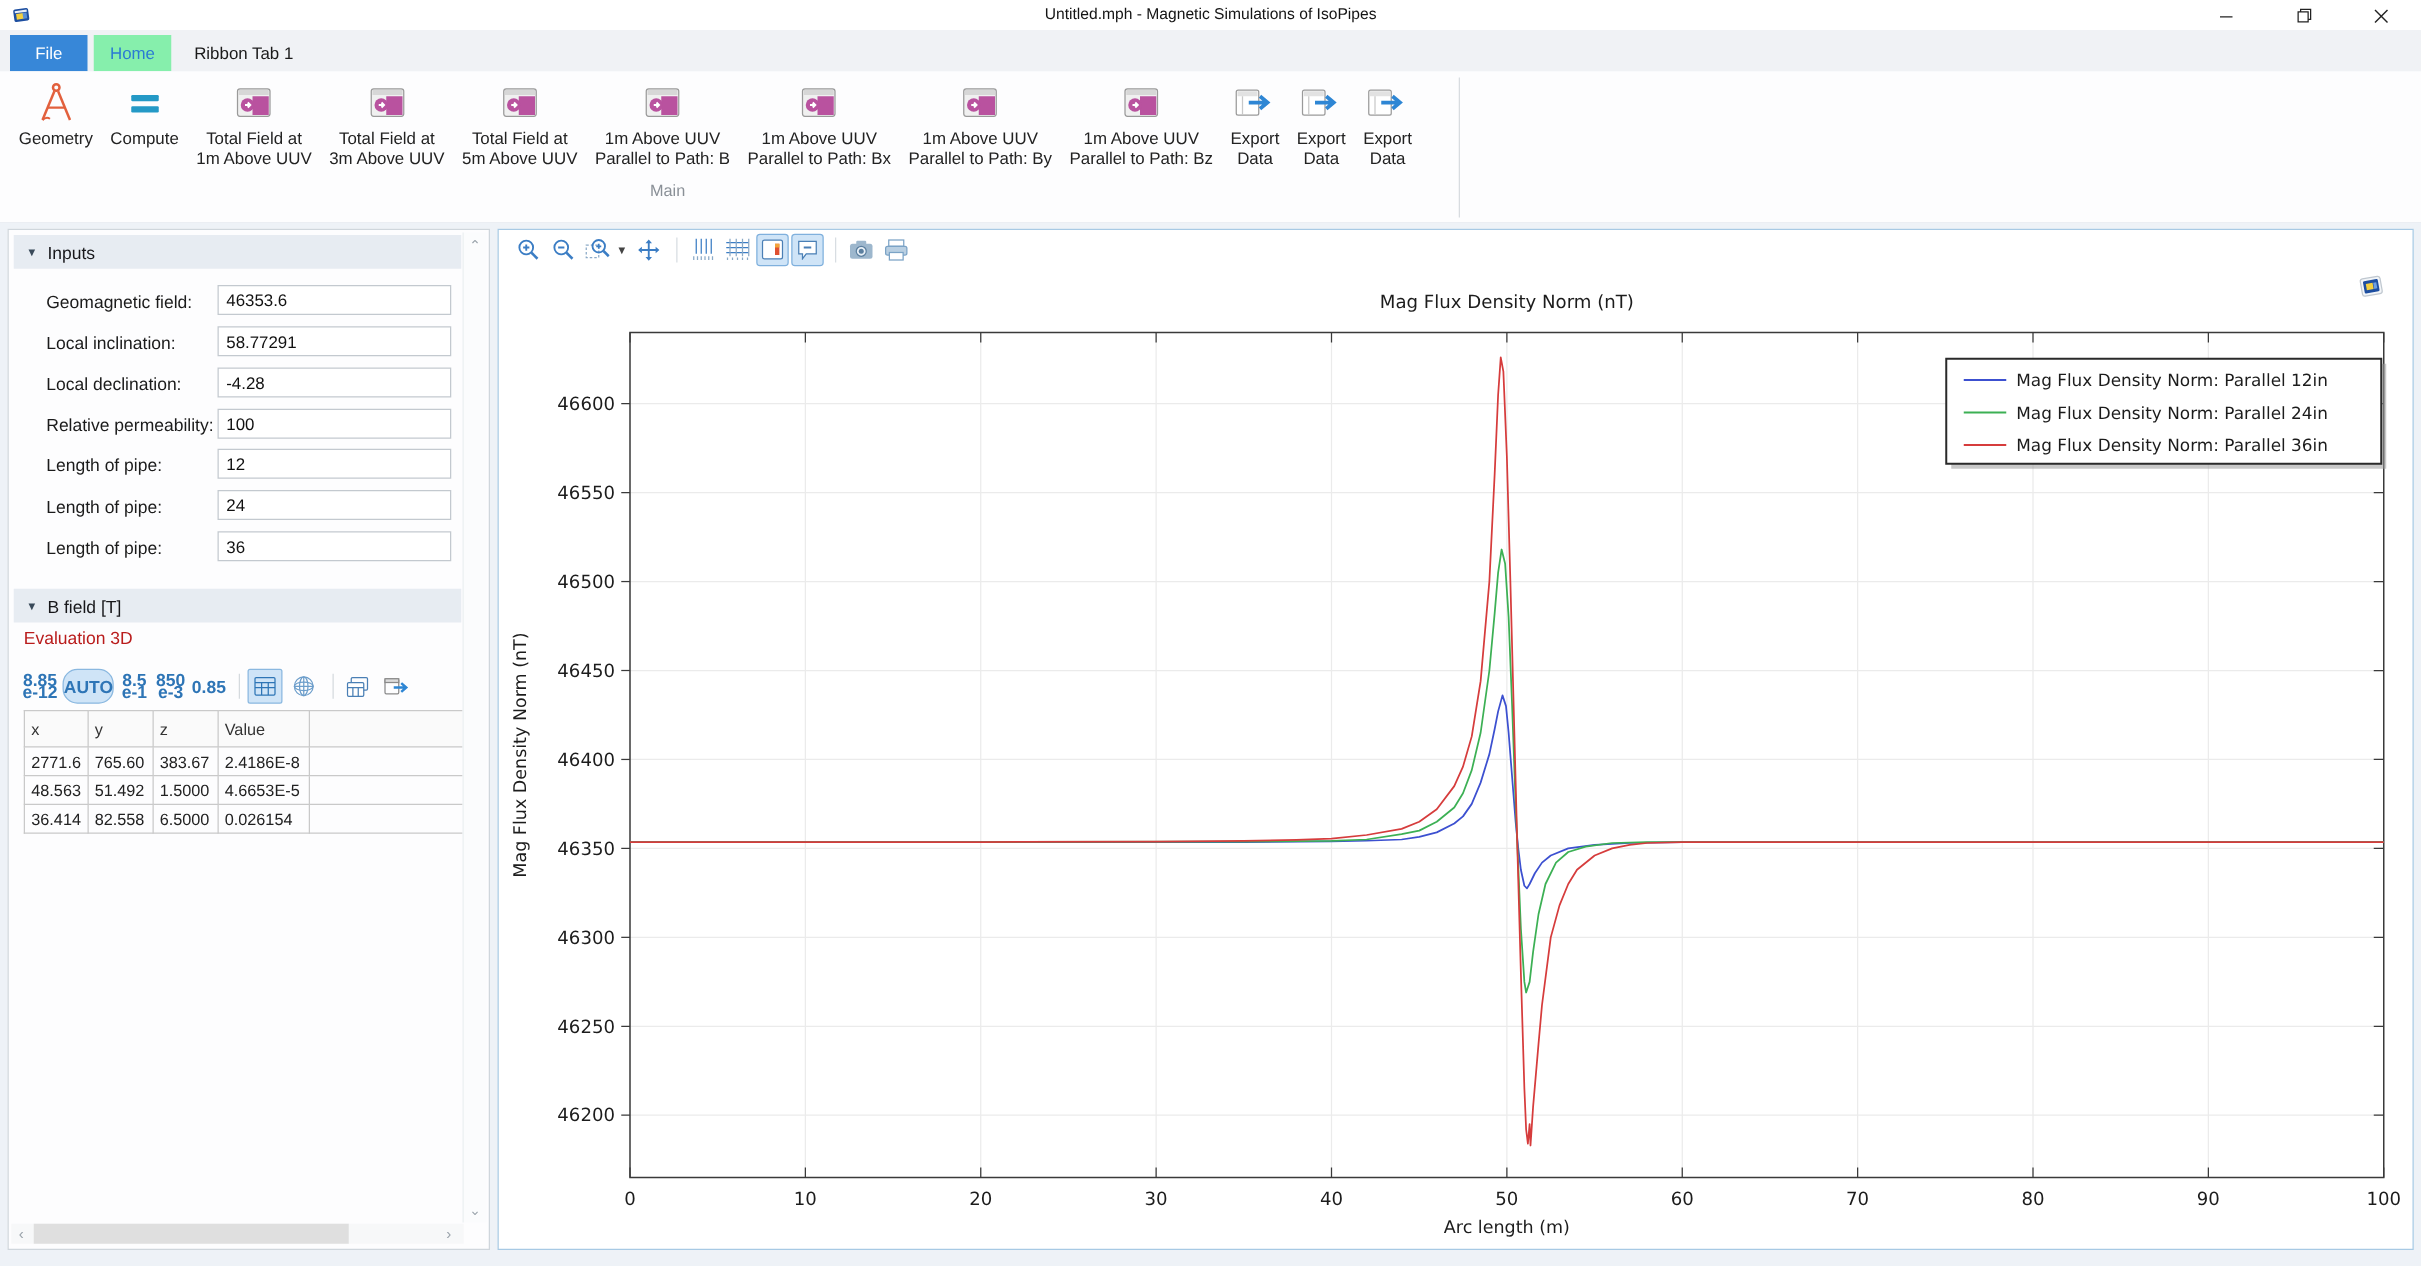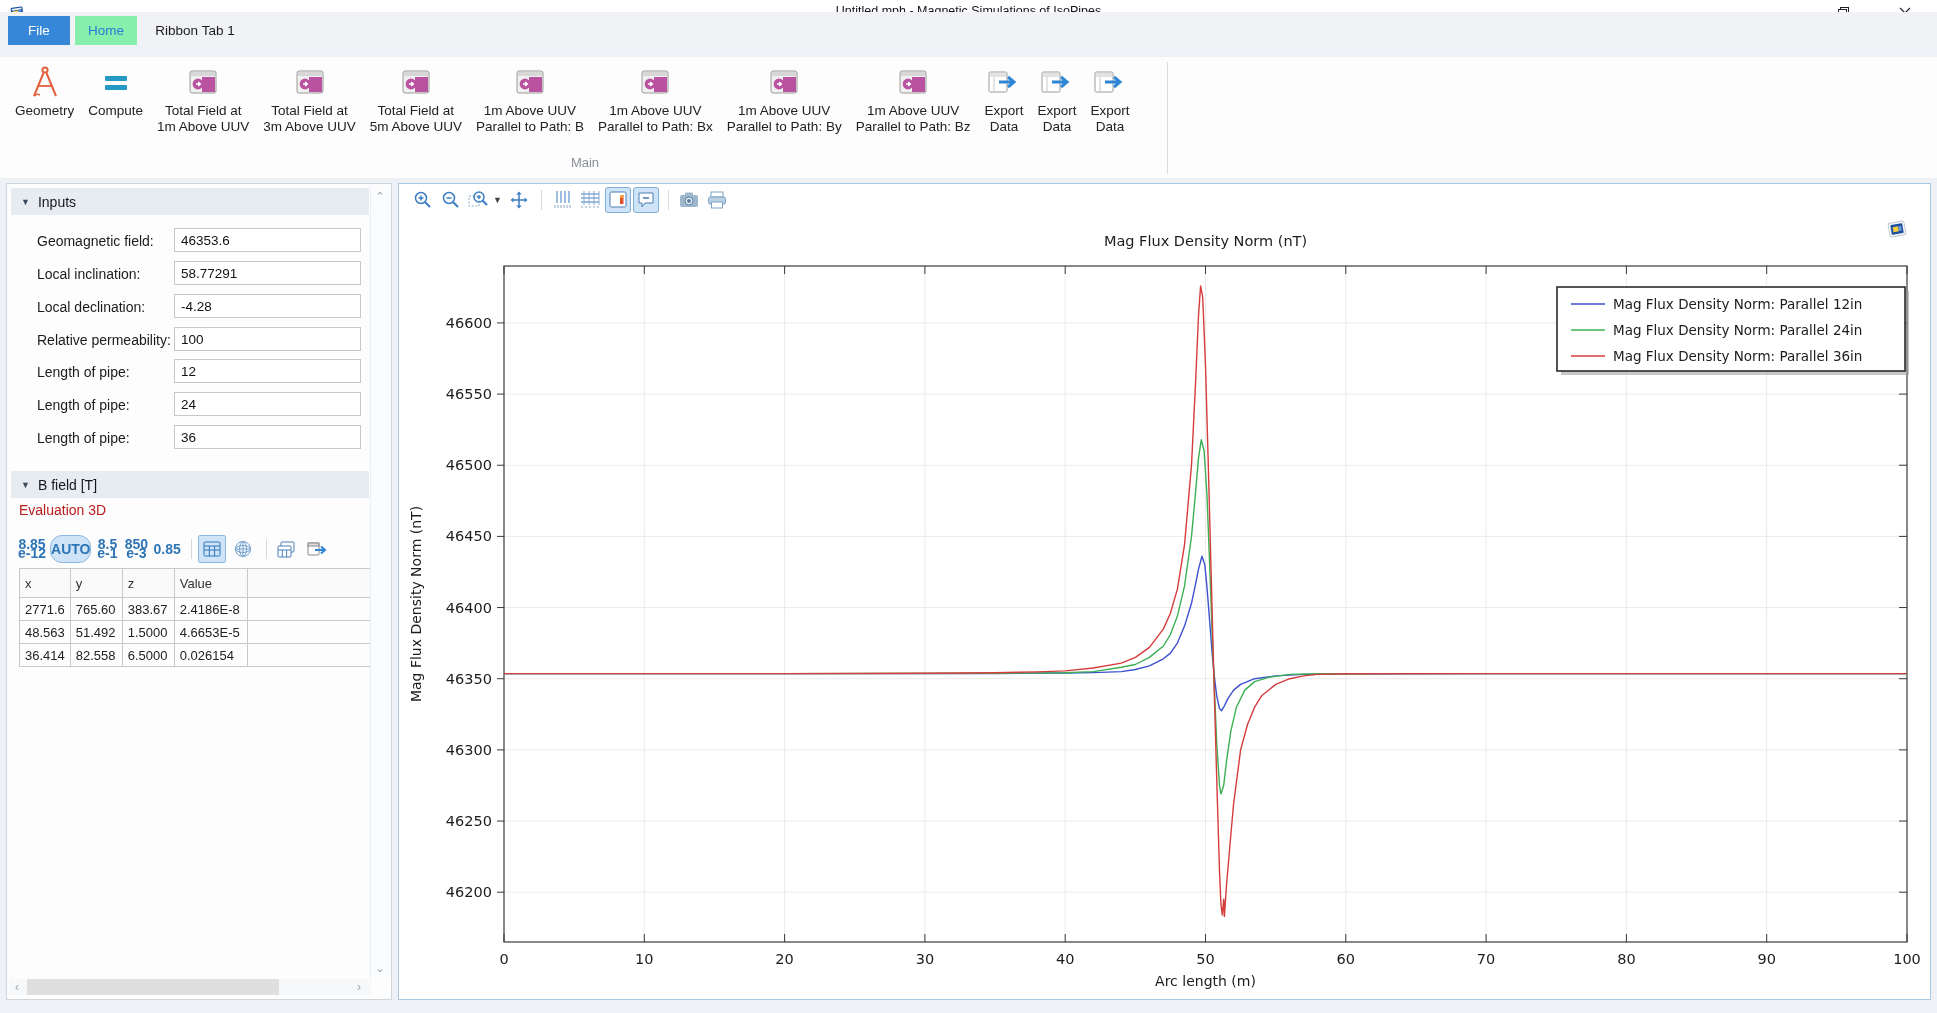--- a/index.html
+++ b/index.html
@@ -8,33 +8,33 @@
   svg{display:block}
 
   
   .titlebar{position:absolute;top:0;left:0;width:100%;height:24px;background:#ffffff;}
   .app-icon{position:absolute;left:9px;top:4px;}
   .title-text{position:absolute;left:0;right:0;top:4px;text-align:center;font-size:12.5px;color:#141414;}
   .win-btn{position:absolute;top:-1px;width:46px;height:27px;display:flex;align-items:center;justify-content:center;color:#222;}
   .win-btn.min{left:1758px}.win-btn.restore{left:1820px}.win-btn.close{left:1882px}
 
   
-  .tabrow{position:absolute;top:12px;left:0;width:100%;height:33px;background:#f0f2f5;}
+  .tabrow{position:absolute;top:24px;left:0;width:100%;height:33px;background:#f0f2f5;}
   .tab{position:absolute;top:4px;height:29px;display:flex;align-items:center;justify-content:center;font-size:13.5px;}
   .tab-file{left:8px;width:62px;background:#3787d8;color:#fff;}
   .tab-home{left:75px;width:62px;background:#86efac;color:#2b7bd3;}
   .tab-r1{left:142px;width:106px;color:#1a1a1a;}
 
   
   .ribbon{position:absolute;top:57px;left:0;width:100%;height:121px;background:#fdfdfe;border-bottom:1px solid #d5d9dd;}
   .ribbon-buttons{position:absolute;top:2px;left:8px;display:flex;align-items:flex-start;}
   .rbtn{display:flex;flex-direction:column;padding:3px 7px 0;text-align:center;
         font-size:13.5px;line-height:16px;color:#222;white-space:nowrap;}
   .rbtn .icon{height:40px;display:flex;align-items:center;justify-content:center;margin-bottom:1px;}
-  .ribbon-group-label{position:absolute;left:520px;width:130px;bottom:8px;text-align:center;font-size:13px;color:#8a9097;}
+  .ribbon-group-label{position:absolute;left:520px;width:130px;bottom:18px;font-size:13px;color:#8a9097;}
   .ribbon-sep{position:absolute;left:1167px;top:5px;height:112px;width:1px;background:#d8dce0;}
 
   
   .content-bg{position:absolute;top:178px;left:0;width:100%;height:835px;background:#eef2f7;}
 
   
   .settings{position:absolute;left:6px;top:183px;width:386px;height:817px;background:#fdfdfe;border:1px solid #cfd6dc;box-sizing:border-box;}
   .section-header{position:absolute;left:4px;width:358px;height:27px;background:#e7ecf2;display:flex;align-items:center;font-size:14px;color:#17171a;}
   .section-header .tri{margin:0 8px 0 10px;font-size:9px;color:#3a4a5a;}
   .field-row{position:absolute;left:0;width:366px;height:26px;}

